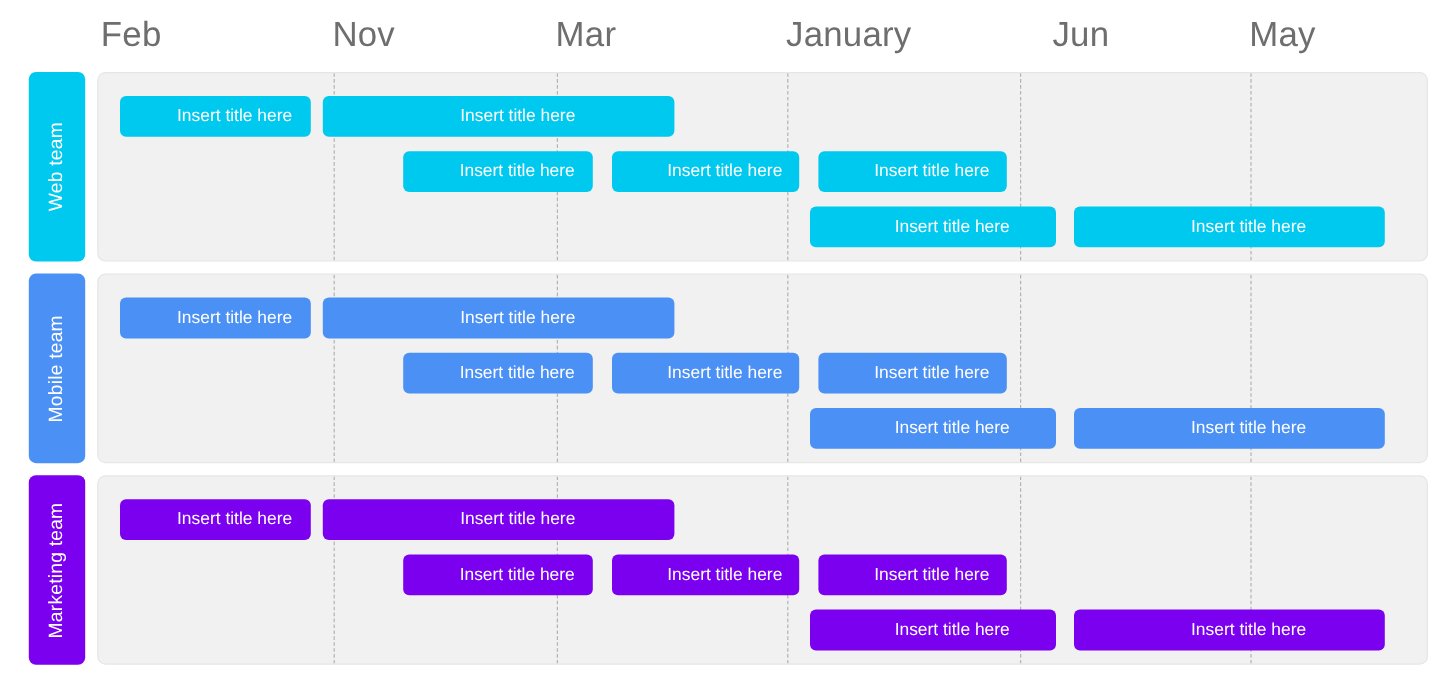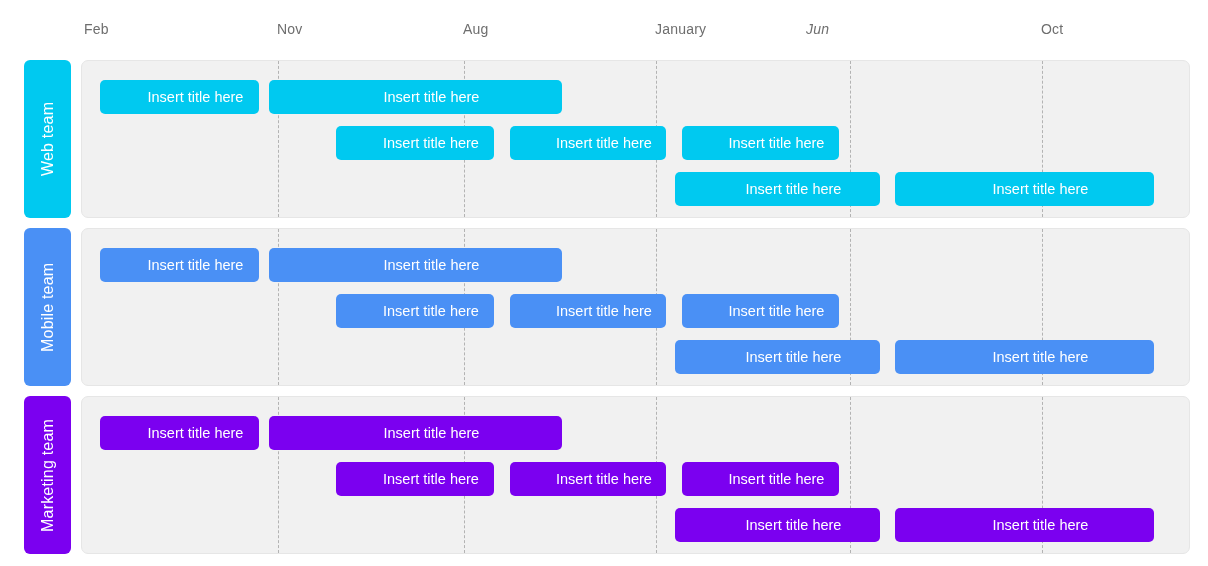--- a/index.html
+++ b/index.html
@@ -26,21 +26,21 @@
   .month-header {
     position: absolute;
     left: 81px;
     top: 14px;
     width: 1109px;
     height: 36px;
   }
   .month-label {
     position: absolute;
     top: 0;
-    font-size: 14px;
+    font-size: 29px;
     line-height: 30px;
     color: #6e6e6e;
     letter-spacing: 0.2px;
     white-space: nowrap;
   }
 
   
   .row {
     position: absolute;
     left: 0;
@@ -99,24 +99,24 @@
   }
 </style>
 </head>
 <body>
 
 <div id="gantt-root">
 
   <div class="month-header">
       <div class="month-label" style="left: 3px;">Feb</div>
       <div class="month-label" style="left: 196px;">Nov</div>
-      <div class="month-label" style="left: 382px;">Aug</div>
+      <div class="month-label" style="left: 382px;">Mar</div>
       <div class="month-label" style="left: 574px;">January</div>
-      <div class="month-label" style="left: 725px; font-style: italic;">Jun</div>
-      <div class="month-label" style="left: 960px;">Oct</div>
+      <div class="month-label" style="left: 796px;">Jun</div>
+      <div class="month-label" style="left: 960px;">May</div>
     </div>
 
   <div id="rows-container">
       <div class="row" style="top: 60px; height: 158px;">
         <div class="row-label" style="height: 158px; background: rgb(0, 201, 240);">Web team</div>
         <div class="track" style="height: 158px;">
           <div class="gridline" style="left: 196px;"></div>
           <div class="gridline" style="left: 382px;"></div>
           <div class="gridline" style="left: 574px;"></div>
           <div class="gridline" style="left: 768px;"></div>

